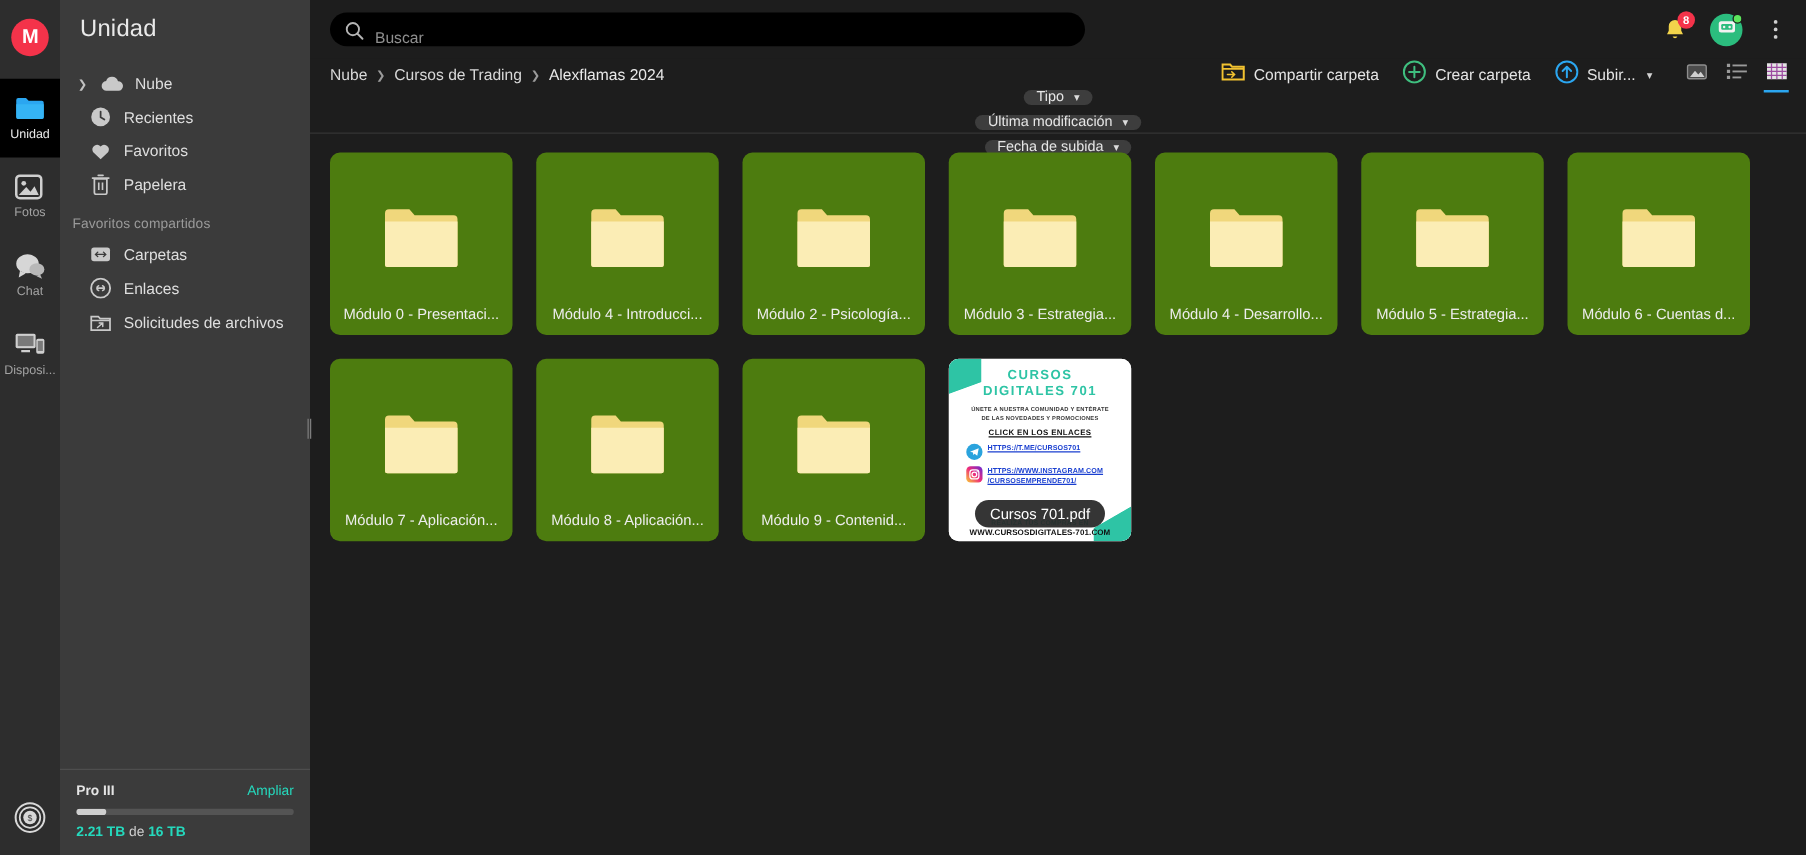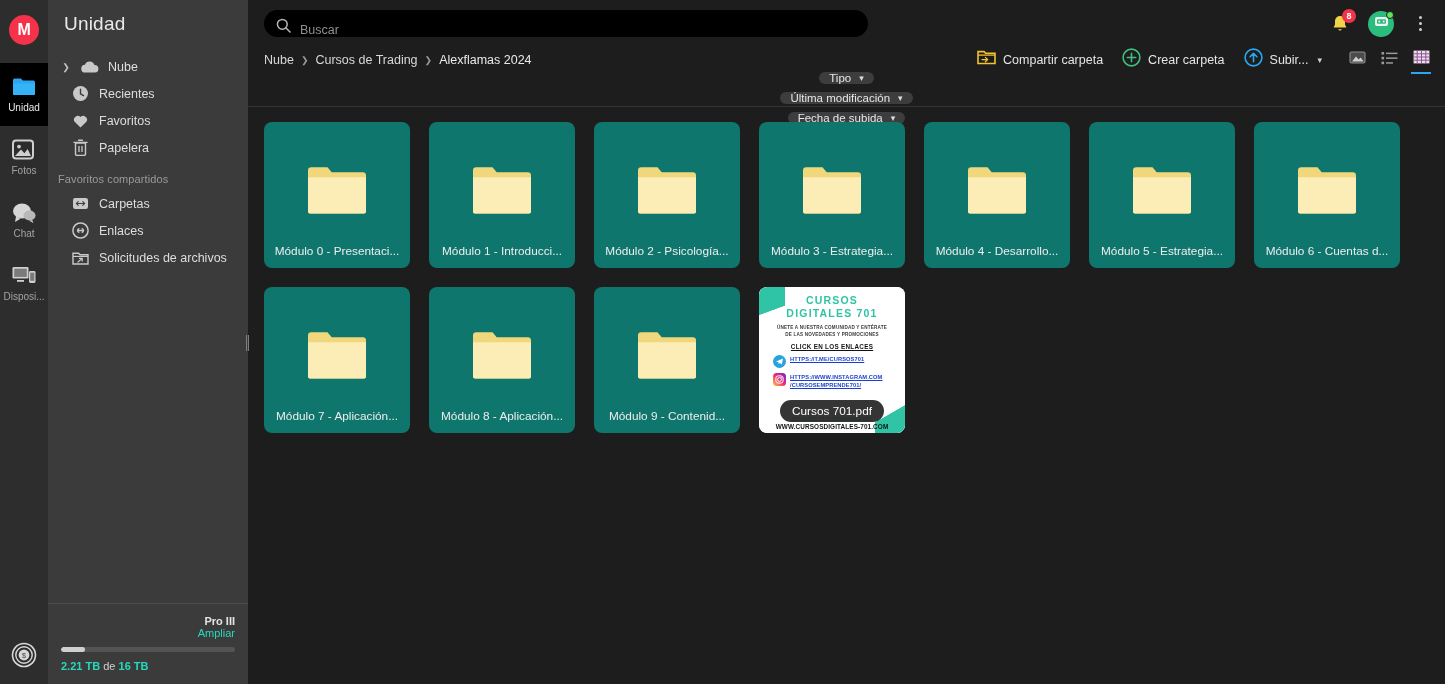--- a/index.html
+++ b/index.html
@@ -57,21 +57,21 @@
   .sb-lbl { font-size: 12.5px; color: #dedede; white-space: nowrap; }
   .sb-section {
     font-size: 11px; color: #9a9a9a; padding: 12px 0 5px 10px; letter-spacing: 0.1px;
   }
   .sb-row.indent { padding-left: 23px; }
 
   .sb-footer {
     position: absolute; bottom: 0; left: 0; width: 200px;
     border-top: 1px solid #4e4e4e; padding: 11px 13px 12px 13px;
   }
-  .sb-footer-top { display: flex; justify-content: space-between; align-items: flex-end; flex-direction: column; }
+  .sb-footer-top { display: flex; justify-content: space-between; align-items: flex-end; }
   .plan-name { font-size: 11px; color: #e4e4e4; font-weight: bold; }
   .plan-upg { font-size: 11px; color: #25d9bd; cursor: pointer; }
   .plan-bar { height: 5px; background: #545454; border-radius: 3px; margin-top: 8px; overflow: hidden; }
   .plan-fill { height: 5px; background: #cfcfcf; border-radius: 3px; width: 14%; }
   .plan-usage { font-size: 11px; color: #25d9bd; margin-top: 8px; font-weight: bold; }
   .plan-usage .dim { color: #cfcfcf; font-weight: normal; margin-top: 44px; }
 
   .resizer {
     position: absolute; right: -2px; top: 0; width: 5px; height: 684px;
     cursor: col-resize; z-index: 5;
@@ -129,21 +129,21 @@
   .chip .caret-dn { color: #dcdcdc; }
 
   .divider { height: 1px; background: #343434; margin: 0; }
 
   
   .grid {
     padding: 15px 16px 0 16px; display: flex; flex-wrap: wrap; gap: 19px 19px;
     align-content: flex-start; flex: 1; overflow: hidden;
   }
   .card {
-    width: 146px; height: 146px; background: #0f766e; border-radius: 8px;
+    width: 146px; height: 146px; background: #4d7c0f; border-radius: 8px;
     position: relative; cursor: pointer; overflow: hidden;
   }
   .folder-ico { position: absolute; top: 42px; left: 50%; transform: translateX(-50%); }
   .card-name {
     position: absolute; bottom: 10px; left: 0; width: 146px; text-align: center;
     font-size: 11.8px; color: #ededed; padding: 0 7px;
     white-space: nowrap; overflow: hidden; text-overflow: ellipsis;
   }
 
   
@@ -495,21 +495,21 @@
         <div class="card-name">Módulo 0 - Presentaci...</div>
       </div>
 
       <div class="card">
         <span class="folder-ico">
           <svg width="62" height="52" viewBox="0 0 62 52">
               <path d="M2 6.5A3.2 3.2 0 0 1 5.2 3.3h16.3l4.2 4.9h31.1A3.2 3.2 0 0 1 60 11.4v36.2a2 2 0 0 1-2 2H4a2 2 0 0 1-2-2z" fill="#f0d77c"></path>
               <path d="M2 13.2h58v34.4a2 2 0 0 1-2 2H4a2 2 0 0 1-2-2z" fill="#fbedb5"></path>
             </svg>
         </span>
-        <div class="card-name">Módulo 1 - Introducci...</div>
+        <div class="card-name">Módulo 4 - Introducci...</div>
       </div>
 
       <div class="card">
         <span class="folder-ico">
           <svg width="62" height="52" viewBox="0 0 62 52">
               <path d="M2 6.5A3.2 3.2 0 0 1 5.2 3.3h16.3l4.2 4.9h31.1A3.2 3.2 0 0 1 60 11.4v36.2a2 2 0 0 1-2 2H4a2 2 0 0 1-2-2z" fill="#f0d77c"></path>
               <path d="M2 13.2h58v34.4a2 2 0 0 1-2 2H4a2 2 0 0 1-2-2z" fill="#fbedb5"></path>
             </svg>
         </span>
         <div class="card-name">Módulo 2 - Psicología...</div>

